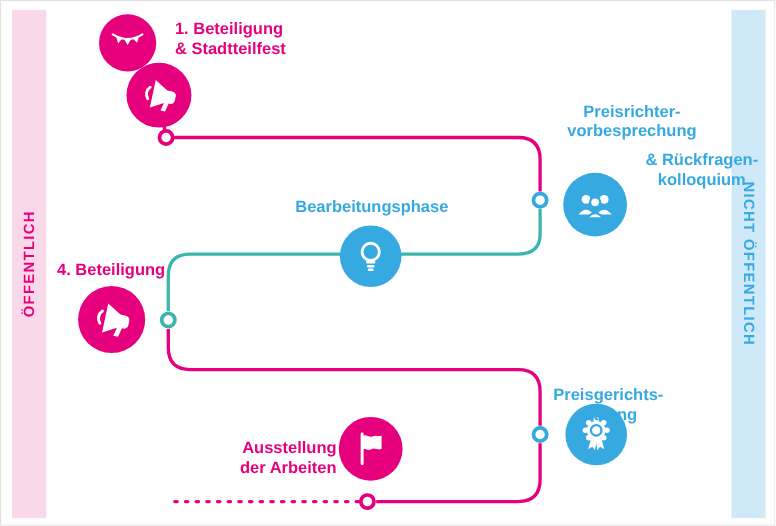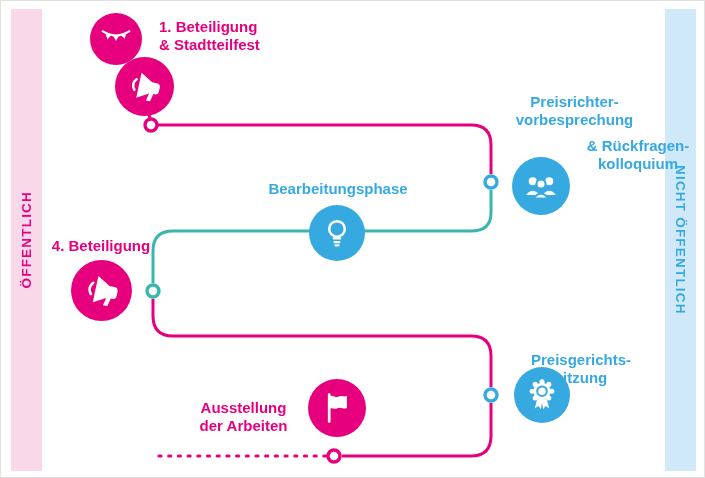--- a/index.html
+++ b/index.html
@@ -31,21 +31,21 @@
 
   .f-w  { fill:#fff; }
   .st-w { stroke:#fff; fill:none; stroke-linecap:round; }
   .st-bg{ stroke:var(--blue,#36a9e1); }
 
   .label { position:absolute; font-weight:700; font-size:15px;
            line-height:1.18; white-space:pre-line; }
   .pink { color:var(--pink,#e6007e); }
   .blue { color:var(--blue,#36a9e1); }
   .ta-c { text-align:center; }
-  .ta-r { text-align:center; }
+  .ta-r { text-align:right; }
 </style>
 </head>
 <body>
 
 <div class="canvas">
 
   <div class="band band-left">
     <span class="band-label">ÖFFENTLICH</span>
   </div>
   <div class="band band-right">
@@ -143,19 +143,19 @@
 
   <div class="label blue ta-c" style="left:496px; top:92px; width:155px;">Preisrichter-
 vorbesprechung</div>
   <div class="label blue ta-c" style="left:573px; top:136px; width:128px;">&amp; Rückfragen-
 kolloquium</div>
 
   <div class="label blue ta-c" style="left:258px; top:179px; width:158px;text-align:center;">Bearbeitungsphase</div>
 
   <div class="label pink ta-c" style="left:40px; top:236px; width:120px;">4. Beteiligung</div>
 
-  <div class="label blue ta-c" style="left:516px; top:350px; width:128px;">Preisgerichts-
+  <div class="label blue ta-c" style="left:488px; top:350px; width:128px;">Preisgerichts-
 sitzung</div>
 
   <div class="label pink ta-r" style="left:180px; top:398px; width:125px;">Ausstellung
 der Arbeiten</div>
 
 </div>
 
 </body></html>

